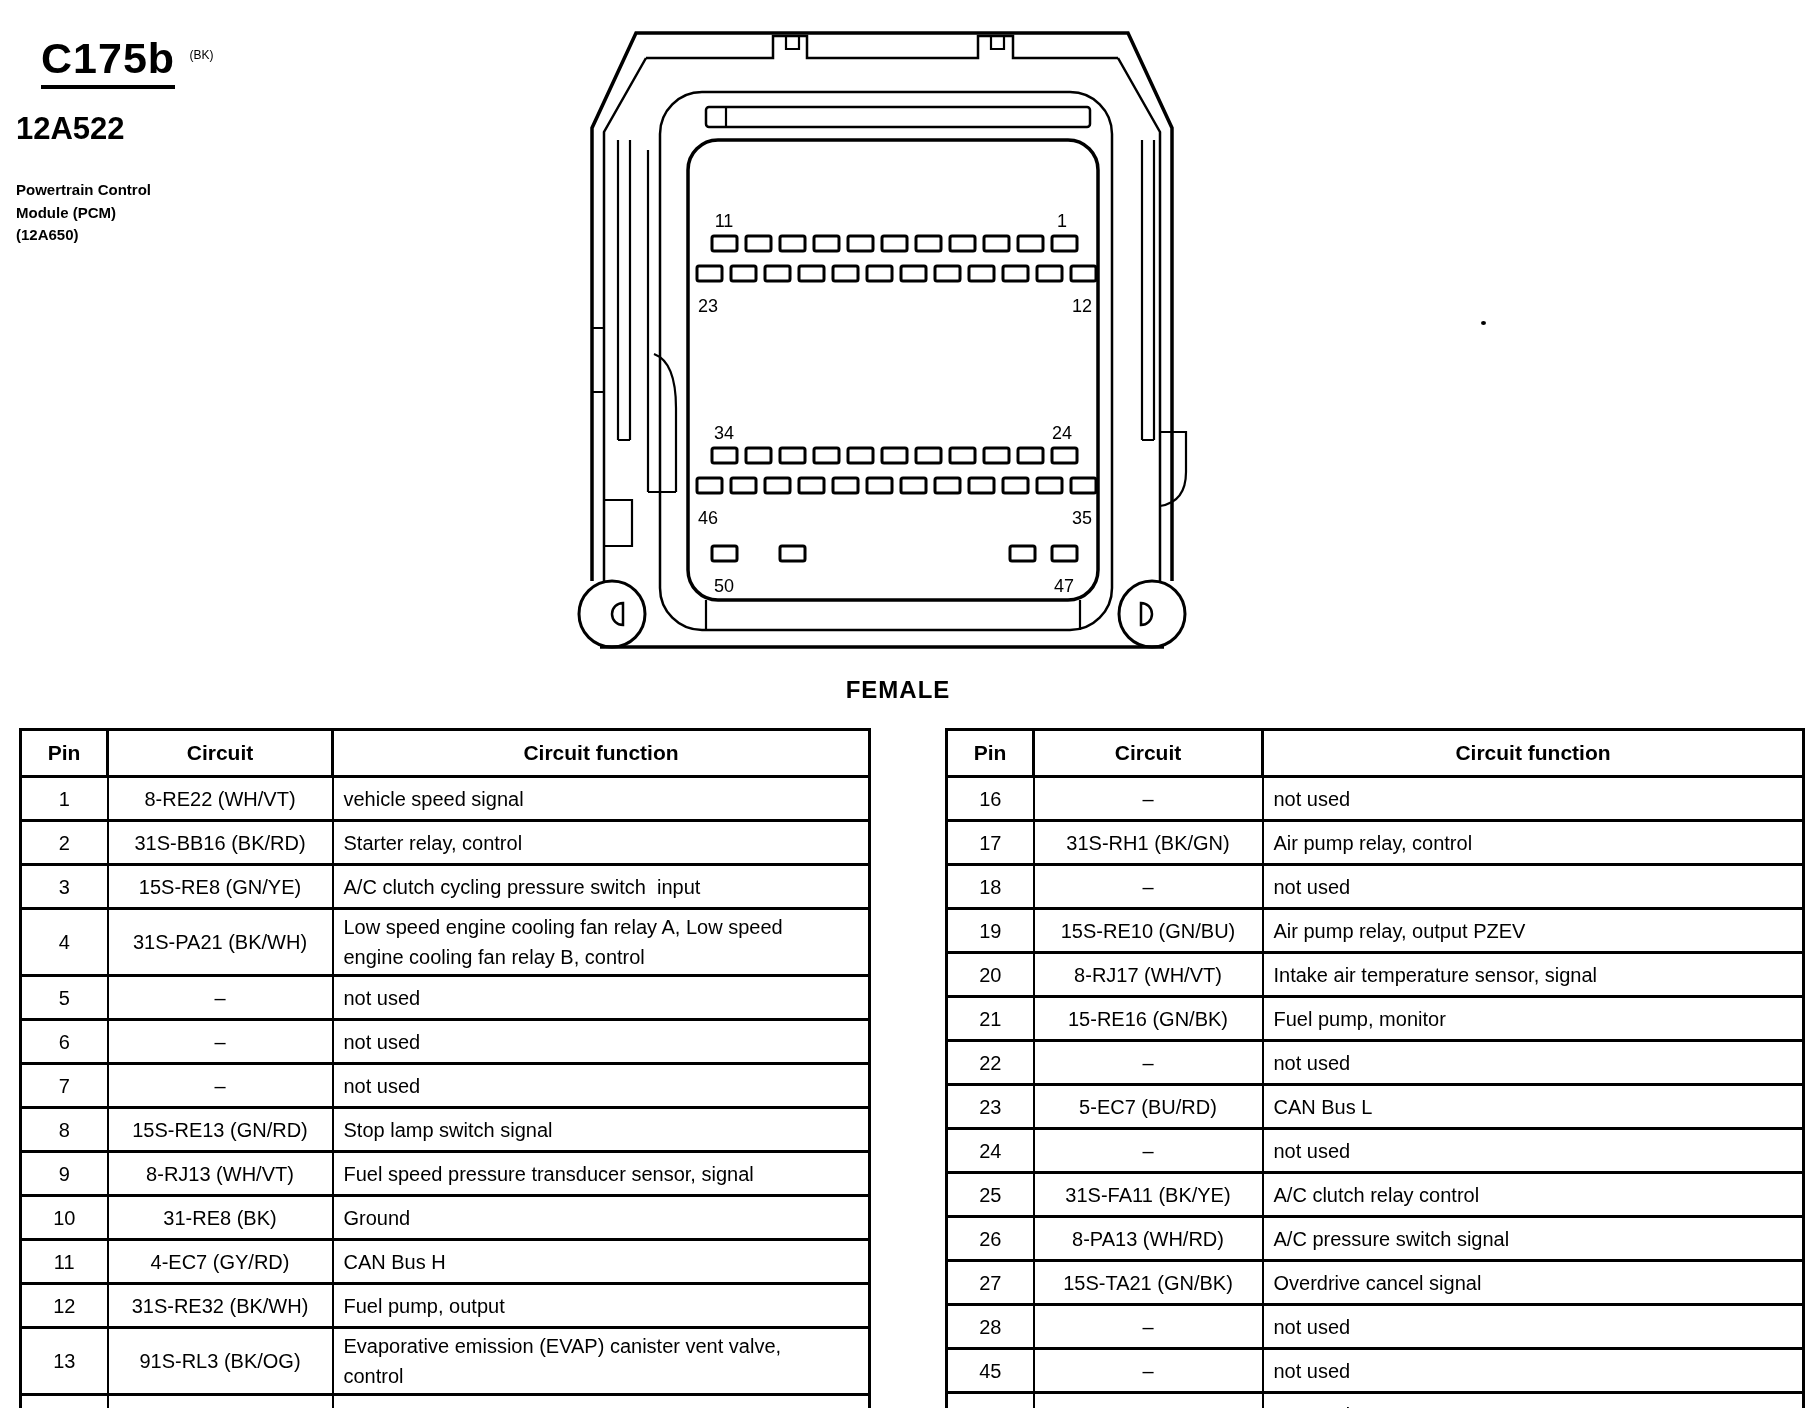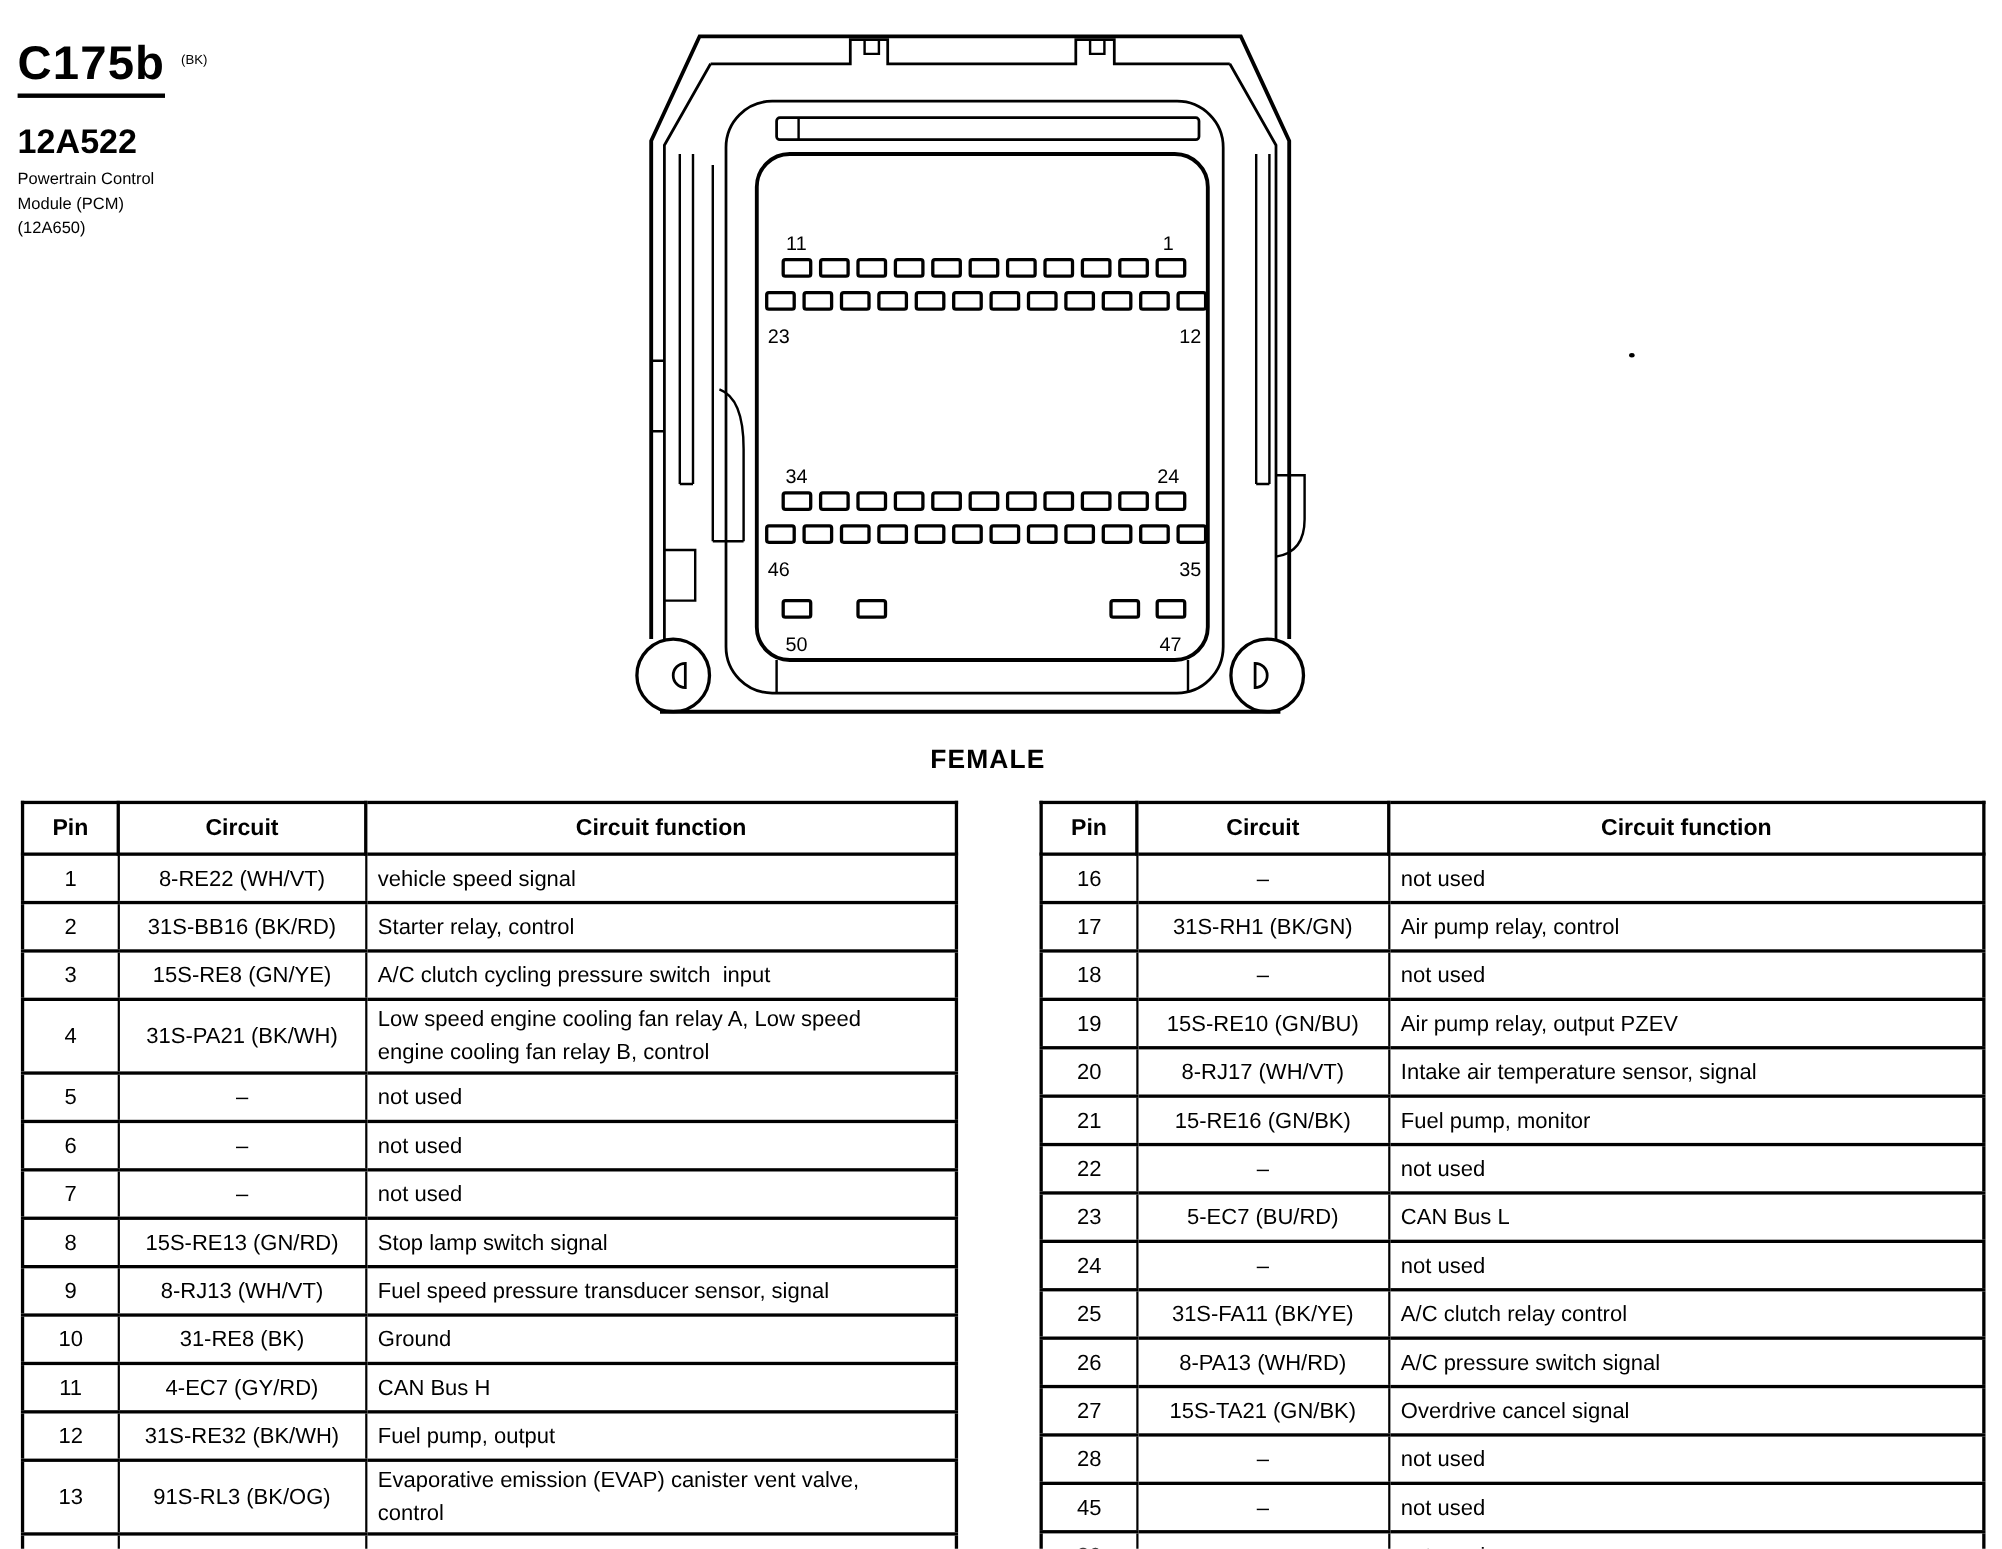--- a/index.html
+++ b/index.html
@@ -4,24 +4,24 @@
 <style>
   html,body{margin:0;padding:0;background:#fff;}
   body{
     position:relative;width:1820px;height:1408px;overflow:hidden;
     font-family:"Liberation Sans",sans-serif;color:#000;
     -webkit-font-smoothing:antialiased;
   }
   
   .titleblock{position:absolute;left:16px;top:34px;}
   .cid{font-size:43px;font-weight:bold;letter-spacing:1px;
-       border-bottom:4px solid #000;padding-bottom:2px;display:inline-block;}
+       border-bottom:4px solid #000;padding-bottom:2px;display:inline-block;margin-left:25px;}
   .bk{font-size:12px;font-weight:normal;margin-left:10px;vertical-align:14px;}
   .part{font-size:31px;font-weight:bold;margin-top:22px;}
-  .component{font-size:15px;font-weight:normal;margin-top:5px;line-height:1.5;}
+  .component{font-size:15px;font-weight:bold;margin-top:32px;line-height:1.5;}
   
   #connector{position:absolute;left:570px;top:10px;width:640px;height:710px;}
   #connector .outer{fill:none;stroke:#000;stroke-width:3.5;}
   #connector .mid{fill:none;stroke:#000;stroke-width:2.5;}
   #connector .thin{fill:none;stroke:#000;stroke-width:2.2;}
   #connector .ear{fill:#fff;stroke:#000;stroke-width:3;}
   #connector .hole{fill:#fff;stroke:#000;stroke-width:2.5;}
   #connector .pin{fill:#fff;stroke:#000;stroke-width:3;}
   #connector text{font-family:"Liberation Sans",sans-serif;}
   .pinlbl{font-size:18px;text-anchor:middle;}

